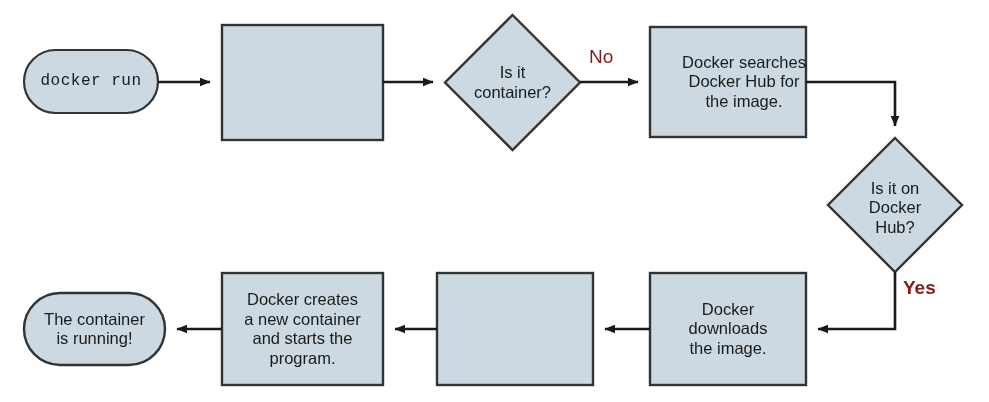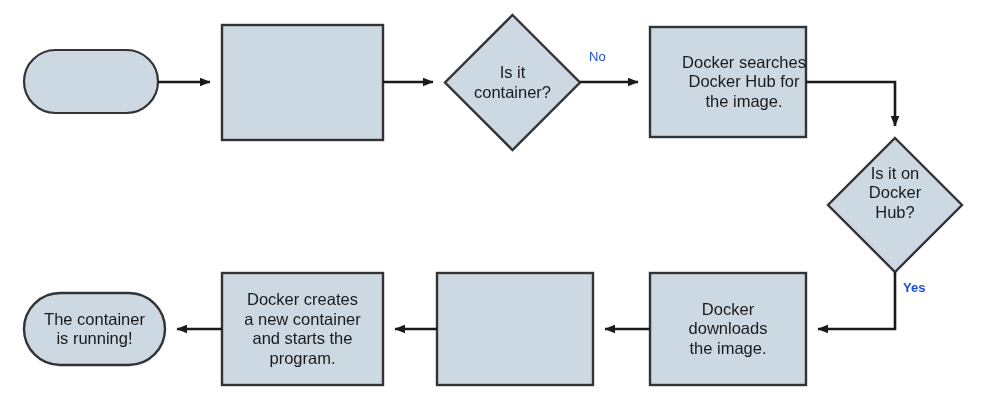--- a/index.html
+++ b/index.html
@@ -39,23 +39,23 @@
     line-height: 19.5px;
     pointer-events: none;
   }
   .node-label.mono {
     font-family: "Liberation Mono", monospace;
     font-size: 16px;
     letter-spacing: 0.5px;
   }
   .edge-label {
     position: absolute;
-    color: #1d4ed8;
+    color: #7f1d1d;
     font-family: "Liberation Sans", sans-serif;
-    font-size: 13px;
+    font-size: 19px;
     line-height: 18px;
     white-space: nowrap;
     pointer-events: none;
   }
 </style>
 </head>
 <body>
 
 <div id="flow-root">
 
@@ -100,30 +100,31 @@
 
     <path d="M895,272 L895,329 L818,329" fill="none" stroke="#1a1a1a" stroke-width="2.6" marker-end="url(#arrowL)"></path>
 
     <line x1="650" y1="329" x2="605" y2="329" stroke="#1a1a1a" stroke-width="2.6" marker-end="url(#arrowL)"></line>
 
     <line x1="437" y1="329" x2="395" y2="329" stroke="#1a1a1a" stroke-width="2.6" marker-end="url(#arrowL)"></line>
 
     <line x1="222" y1="329" x2="177" y2="329" stroke="#1a1a1a" stroke-width="2.6" marker-end="url(#arrowL)"></line>
   </svg>
 
+  <div class="node-label mono" style="left:24px; top:50px; width:134px; height:63px;">docker run</div>
 
 
   <div class="node-label" style="left:445px; top:15px; width:135px; height:135px;">Is it
 container?</div>
 
   <div class="node-label" style="left:650px; top:27px; width:188px; height:110px;">Docker searches
 Docker Hub for
 the image.</div>
 
-  <div class="node-label" style="left:828px; top:126px; width:134px; height:134px;">Is it on
+  <div class="node-label" style="left:828px; top:141px; width:134px; height:134px;">Is it on
 Docker
 Hub?</div>
 
   <div class="node-label" style="left:650px; top:273px; width:156px; height:112px;">Docker
 downloads
 the image.</div>
 
 
   <div class="node-label" style="left:222px; top:273px; width:161px; height:112px;">Docker creates
 a new container

